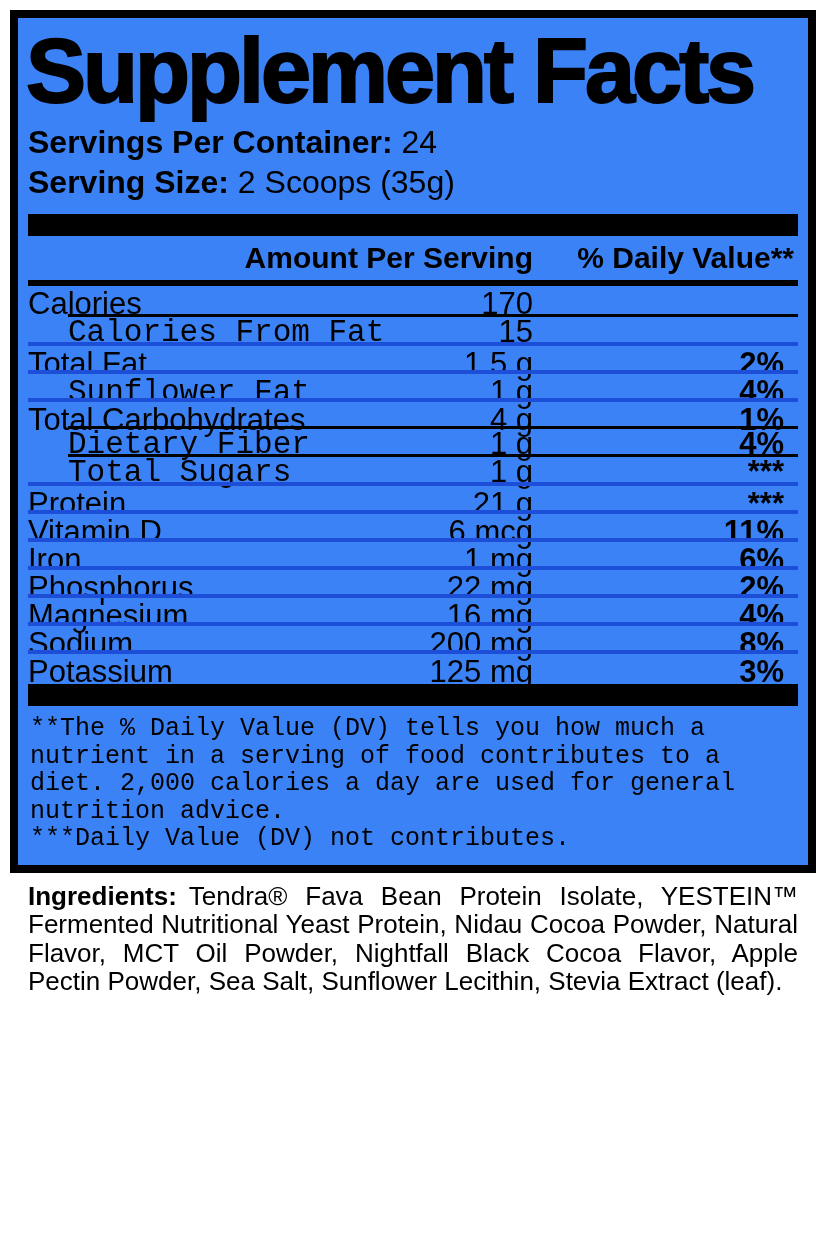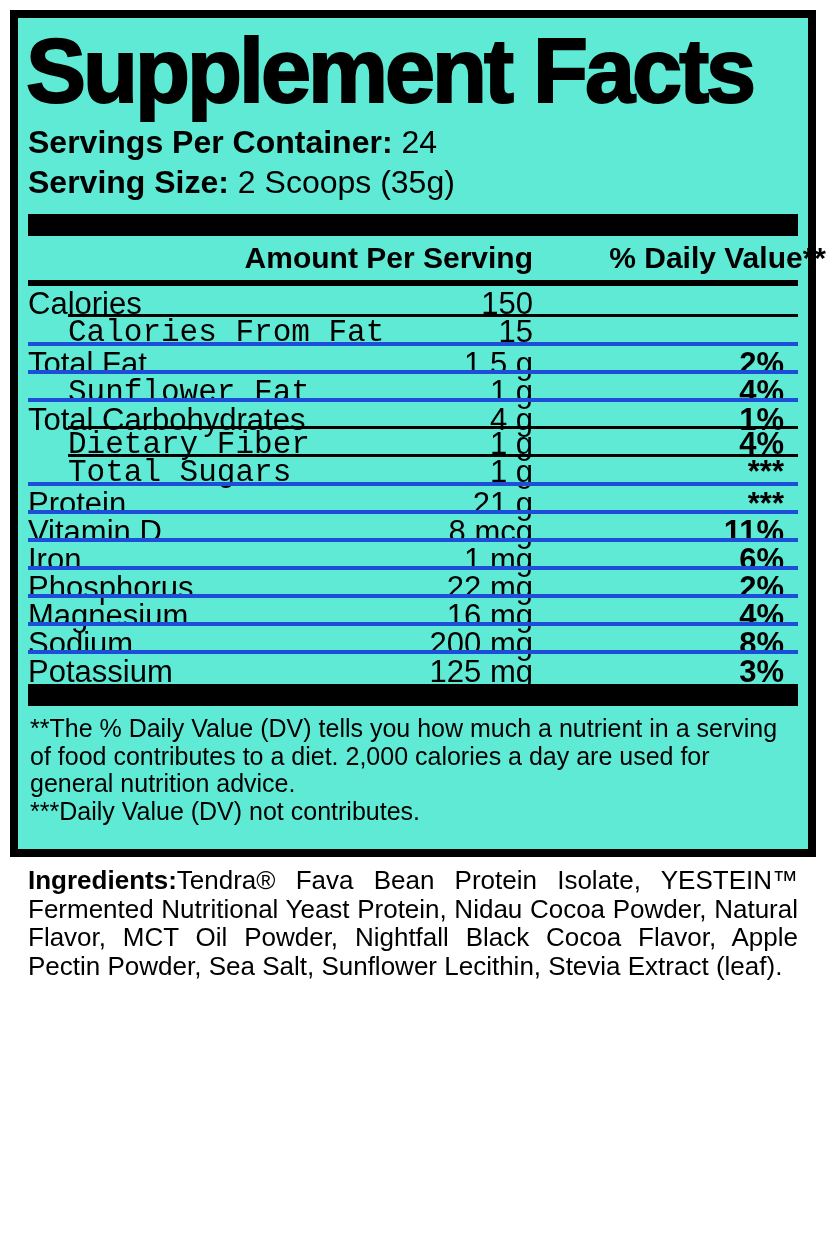--- a/index.html
+++ b/index.html
@@ -9,21 +9,21 @@
     font-family: "Liberation Sans", "DejaVu Sans", sans-serif;
     color: #000000;
   }
   body { height: 1236px; overflow: hidden; }
 
   .label-box {
     width: 806px;
     margin: 10px auto 0 10px;
     border: 8px solid #000;
     padding: 6px 10px 0 10px;
-    background: #5eead4;
+    background: #3b82f6;
   }
 
   .title {
     font-size: 90px;
     font-weight: bold;
     letter-spacing: -3px;
     line-height: 1.0;
     -webkit-text-stroke: 2px #000;
     white-space: nowrap;
     margin: 2px 0 6px -2px;
@@ -42,21 +42,20 @@
     margin-top: 12px;
   }
 
   .thead {
     display: grid;
     grid-template-columns: 505px 265px;
     height: 44px;
     align-items: center;
     font-weight: bold;
     font-size: 30px;
-    gap: 32px;
   }
   .thead .h-amount { text-align: right; }
   .thead .h-dv { text-align: right; padding-right: 4px; }
 
   .head-rule { height: 6px; background: #000; }
 
   .row {
     display: grid;
     grid-template-columns: 300px 205px 265px;
     height: 28px;
@@ -73,33 +72,34 @@
     background: #000;
   }
   .row.indent .c-name { padding-left: 40px; font-family: Liberation Mono, monospace; }
   .c-name { white-space: nowrap; }
   .c-amount { text-align: right; white-space: nowrap; }
   .c-dv { text-align: right; padding-right: 14px; font-weight: bold; white-space: nowrap; }
 
   .footbar { height: 22px; background: #000; margin-top: 6px; }
 
   .footnotes {
-    padding: 9px 0 24px 2px;
+    padding: 9px 0 12px 2px;
     font-size: 25px;
     line-height: 27.5px;
+    font-family: Liberation Mono, monospace;
   }
 
   .ingredients {
     margin: 9px 28px 0 28px;
     width: 770px;
     font-size: 26px;
     line-height: 28.5px;
     text-align: justify;
   }
-  .ingredients .ing-label { font-weight: bold; }
+  .ingredients .ing-label { font-weight: bold; margin-right: 12px; }
 </style>
 </head>
 <body>
 
 <div class="label-box">
 
   <div class="title">Supplement Facts</div>
 
   <div class="serv-line">
     <span>Servings Per Container:</span>
@@ -117,21 +117,21 @@
     <div class="h-amount">Amount Per Serving</div>
     <div class="h-dv">% Daily Value**</div>
   </div>
 
   <div class="head-rule"></div>
 
   <div>
 
     <div class="row">
       <div class="c-name">Calories</div>
-      <div class="c-amount">150</div>
+      <div class="c-amount">170</div>
       <div class="c-dv"></div>
     </div>
 
     <div class="row sep-sub indent">
       <div class="c-name">Calories From Fat</div>
       <div class="c-amount">15</div>
       <div class="c-dv"></div>
     </div>
 
     <div class="row sep-full">
@@ -165,21 +165,21 @@
     </div>
 
     <div class="row sep-full">
       <div class="c-name">Protein</div>
       <div class="c-amount">21 g</div>
       <div class="c-dv">***</div>
     </div>
 
     <div class="row sep-full">
       <div class="c-name">Vitamin D</div>
-      <div class="c-amount">8 mcg</div>
+      <div class="c-amount">6 mcg</div>
       <div class="c-dv">11%</div>
     </div>
 
     <div class="row sep-full">
       <div class="c-name">Iron</div>
       <div class="c-amount">1 mg</div>
       <div class="c-dv">6%</div>
     </div>
 
     <div class="row sep-full">

